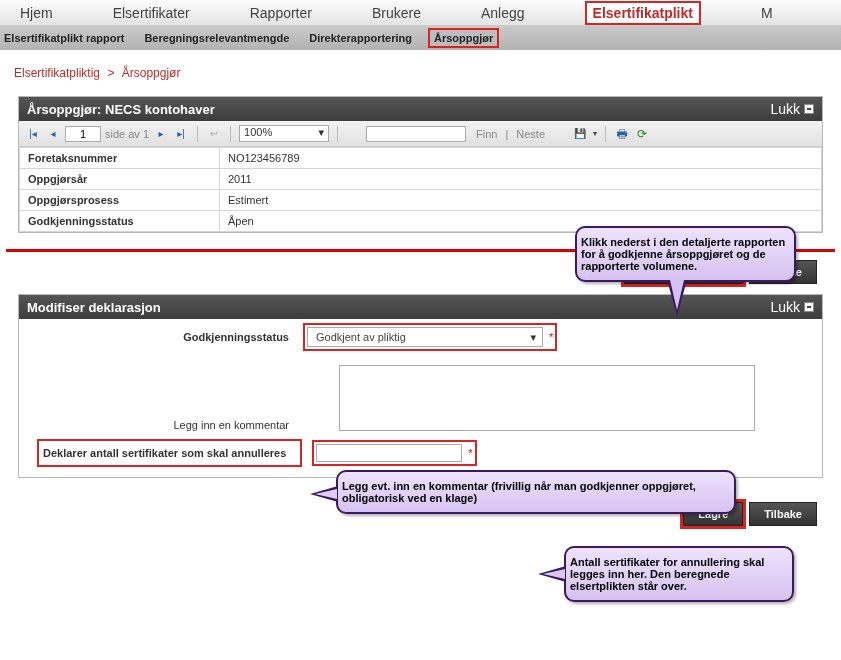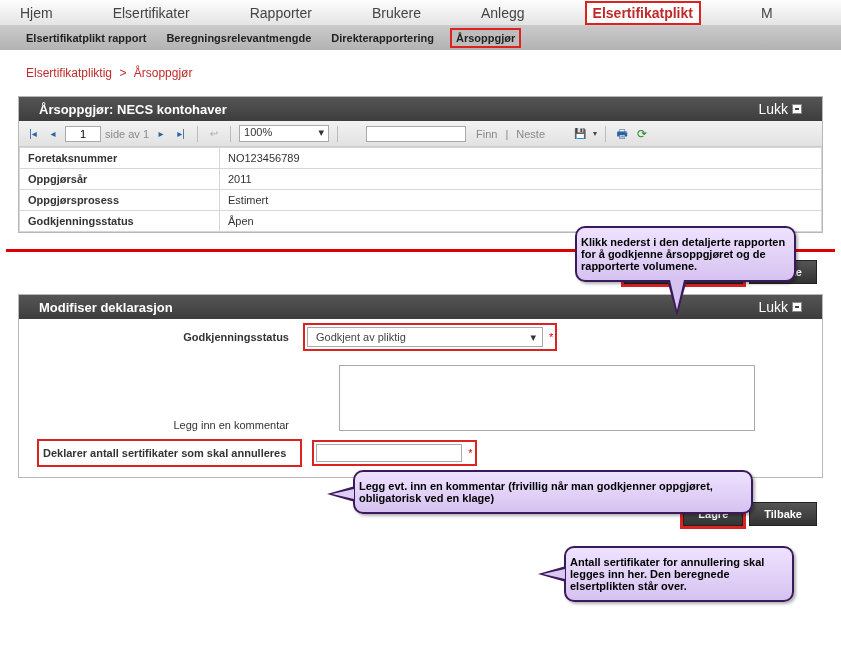--- a/index.html
+++ b/index.html
@@ -4,31 +4,31 @@
 <style>
   * { box-sizing: border-box; margin: 0; padding: 0; font-family: Verdana, Tahoma, Arial, sans-serif; }
   body { width: 841px; height: 660px; background: #fff; font-size: 11px; color: #333; position: relative; }
 
   
   .topnav { width: 100%; height: 26px; background: linear-gradient(#fdfdfd,#e4e4e4); border-bottom: 1px solid #ccc; display: flex; align-items: center; padding: 0 20px; font-size: 14px; color: #444; }
   .topnav .item { margin-right: 60px; cursor: pointer; }
   .topnav .item.active { color: #c12a2a; font-weight: bold; border: 2px solid #d22; background:#fff; padding: 2px 6px; }
 
   
-  .subnav { width: 100%; height: 24px; background: linear-gradient(#c9c9c9,#b3b3b3); display: flex; align-items: center; padding-left: 22px; font-size: 11px; color: #222; font-weight: bold;}
+  .subnav { width: 100%; height: 24px; background: linear-gradient(#c9c9c9,#b3b3b3); display: flex; align-items: center; padding-left: 0; font-size: 11px; color: #222; font-weight: bold;}
   .subnav .item { margin-right: 12px; padding: 2px 4px; cursor: pointer; font-weight: bold; }
   .subnav .item.active { border: 2px solid #d22; background: #bdbdbd; }
 
   
-  .breadcrumbs { padding: 16px 26px; color: #c12a2a; font-size: 12px; border-radius: 9px; }
+  .breadcrumbs { padding: 16px 14px; color: #c12a2a; font-size: 12px; border-radius: 9px; }
   .breadcrumbs span.sep { color: #c12a2a; margin: 0 4px; }
 
   
   .panel { margin: 0 18px 16px 18px; border: 1px solid #b8b8b8; }
-  .panel-head { background: linear-gradient(#555,#3d3d3d); color: #fff; font-weight: bold; font-size: 13px; padding: 4px 20px; display: flex; justify-content: space-between; align-items: center; }
+  .panel-head { background: linear-gradient(#555,#3d3d3d); color: #fff; font-weight: bold; font-size: 13px; padding: 4px 8px; display: flex; justify-content: space-between; align-items: center; }
   .panel-head .lukk { font-size: 14px; font-weight: normal; cursor: pointer; display:flex; align-items:center; gap:4px; }
   .panel-head .lukk-icon { width:10px; height:10px; background:#fff; border:1px solid #888; display:inline-block; position:relative; }
   .panel-head .lukk-icon::after { content:''; position:absolute; left:2px; right:2px; top:3px; height:2px; background:#444; }
 
   
   .rpt-toolbar { background: linear-gradient(#f3f3f3,#e1e1e1); border-bottom: 1px solid #ccc; height: 26px; display: flex; align-items: center; padding: 0 6px; font-size: 11px; color: #333; gap: 4px; }
   .rpt-toolbar .ico { width: 16px; height: 16px; display: inline-block; text-align:center; line-height:16px; cursor:pointer; color:#2a65a0; font-size:10px; }
   .rpt-toolbar input.pagenum { width: 36px; height: 16px; font-size: 11px; text-align:center; border:1px solid #aaa; }
   .rpt-toolbar .zoom { width:90px; height:17px; font-size:11px; border:1px solid #aaa; background:#fff; padding-left:4px; position:relative;}
   .rpt-toolbar .zoom::after {content:'▾'; position:absolute; right:4px; top:0;}
@@ -63,21 +63,21 @@
   .red-box-label { border:2px solid #d22; padding:6px 4px; margin-right:10px;}
   .red-box-input { border:2px solid #d22; padding:2px; display:inline-flex; align-items:center;}
 
   textarea.komment { width: 416px; height: 66px; border:1px solid #aaa; font-size:11px; padding:3px; resize:none; }
   input.numinput { border:1px solid #aaa; width:146px; height:18px; font-size:11px; padding:0 4px;}
   .readonly-val { color:#888; font-size:11px; padding-left:2px;}
 
   
   .callout { position: absolute; background: linear-gradient(#eee2ff,#d6c2f0); border: 2px solid #3a1a5a; border-radius: 10px; padding: 8px 4px; font-size: 11px; color: #000; font-weight: bold; box-shadow: 2px 2px 3px rgba(0,0,0,0.3); max-width: 230px; }
   .callout.c1 { top: 226px; left: 575px; width: 221px;}
-  .callout.c2 { top: 470px; left: 353px; width: 400px; max-width:400px;}
+  .callout.c2 { top: 470px; left: 336px; width: 400px; max-width:400px;}
   .callout.c3 { top: 546px; left: 564px; width: 234px;}
 
   .callout .tail {position:absolute; width:0; height:0;}
   .callout.c1 .tail { bottom:-36px; left:90px; border-left:10px solid transparent; border-right:10px solid transparent; border-top:36px solid #3a1a5a;}
   .callout.c1 .tail::after {content:''; position:absolute; top:-36px; left:-7px; border-left:7px solid transparent; border-right:7px solid transparent; border-top:30px solid #d6c2f0;}
   .callout.c2 .tail { left:-28px; top:14px; border-top:8px solid transparent; border-bottom:8px solid transparent; border-right:28px solid #3a1a5a;}
   .callout.c2 .tail::after {content:''; position:absolute; left:5px; top:-5px; border-top:5px solid transparent; border-bottom:5px solid transparent; border-right:22px solid #e0cdf5;}
   .callout.c3 .tail { left:-28px; top:18px; border-top:8px solid transparent; border-bottom:8px solid transparent; border-right:28px solid #3a1a5a;}
   .callout.c3 .tail::after {content:''; position:absolute; left:5px; top:-5px; border-top:5px solid transparent; border-bottom:5px solid transparent; border-right:22px solid #dbc8f2;}
 

